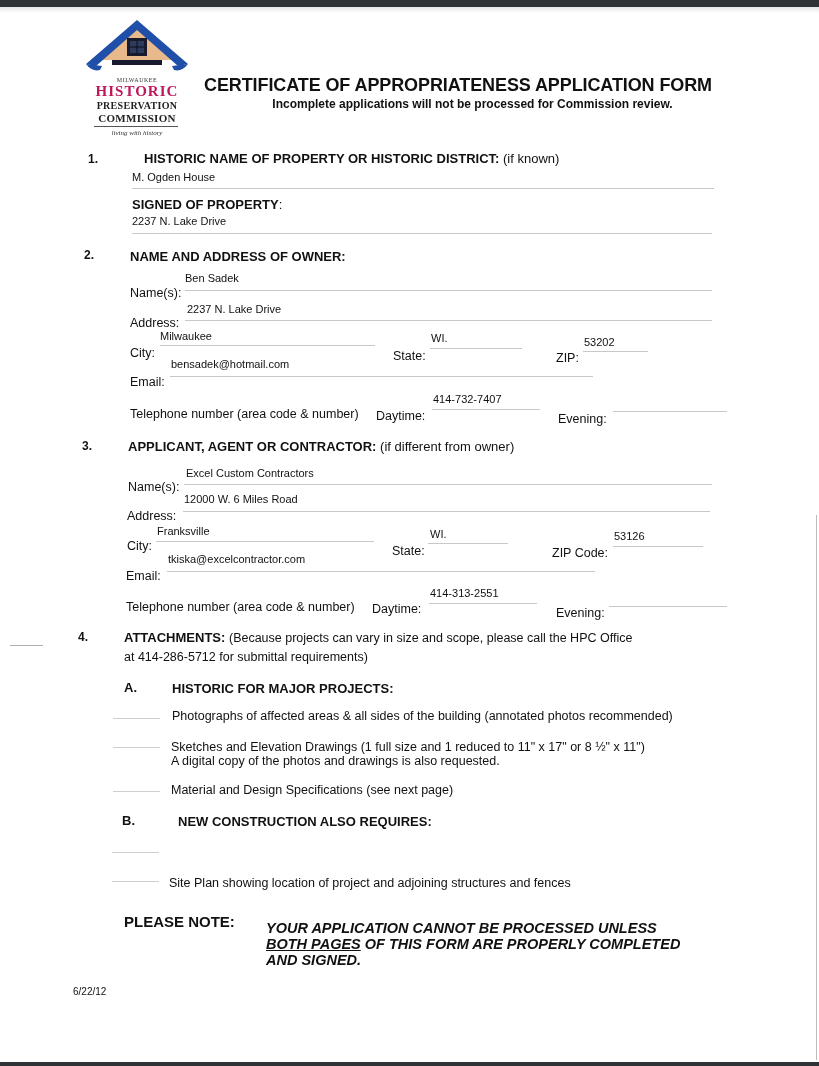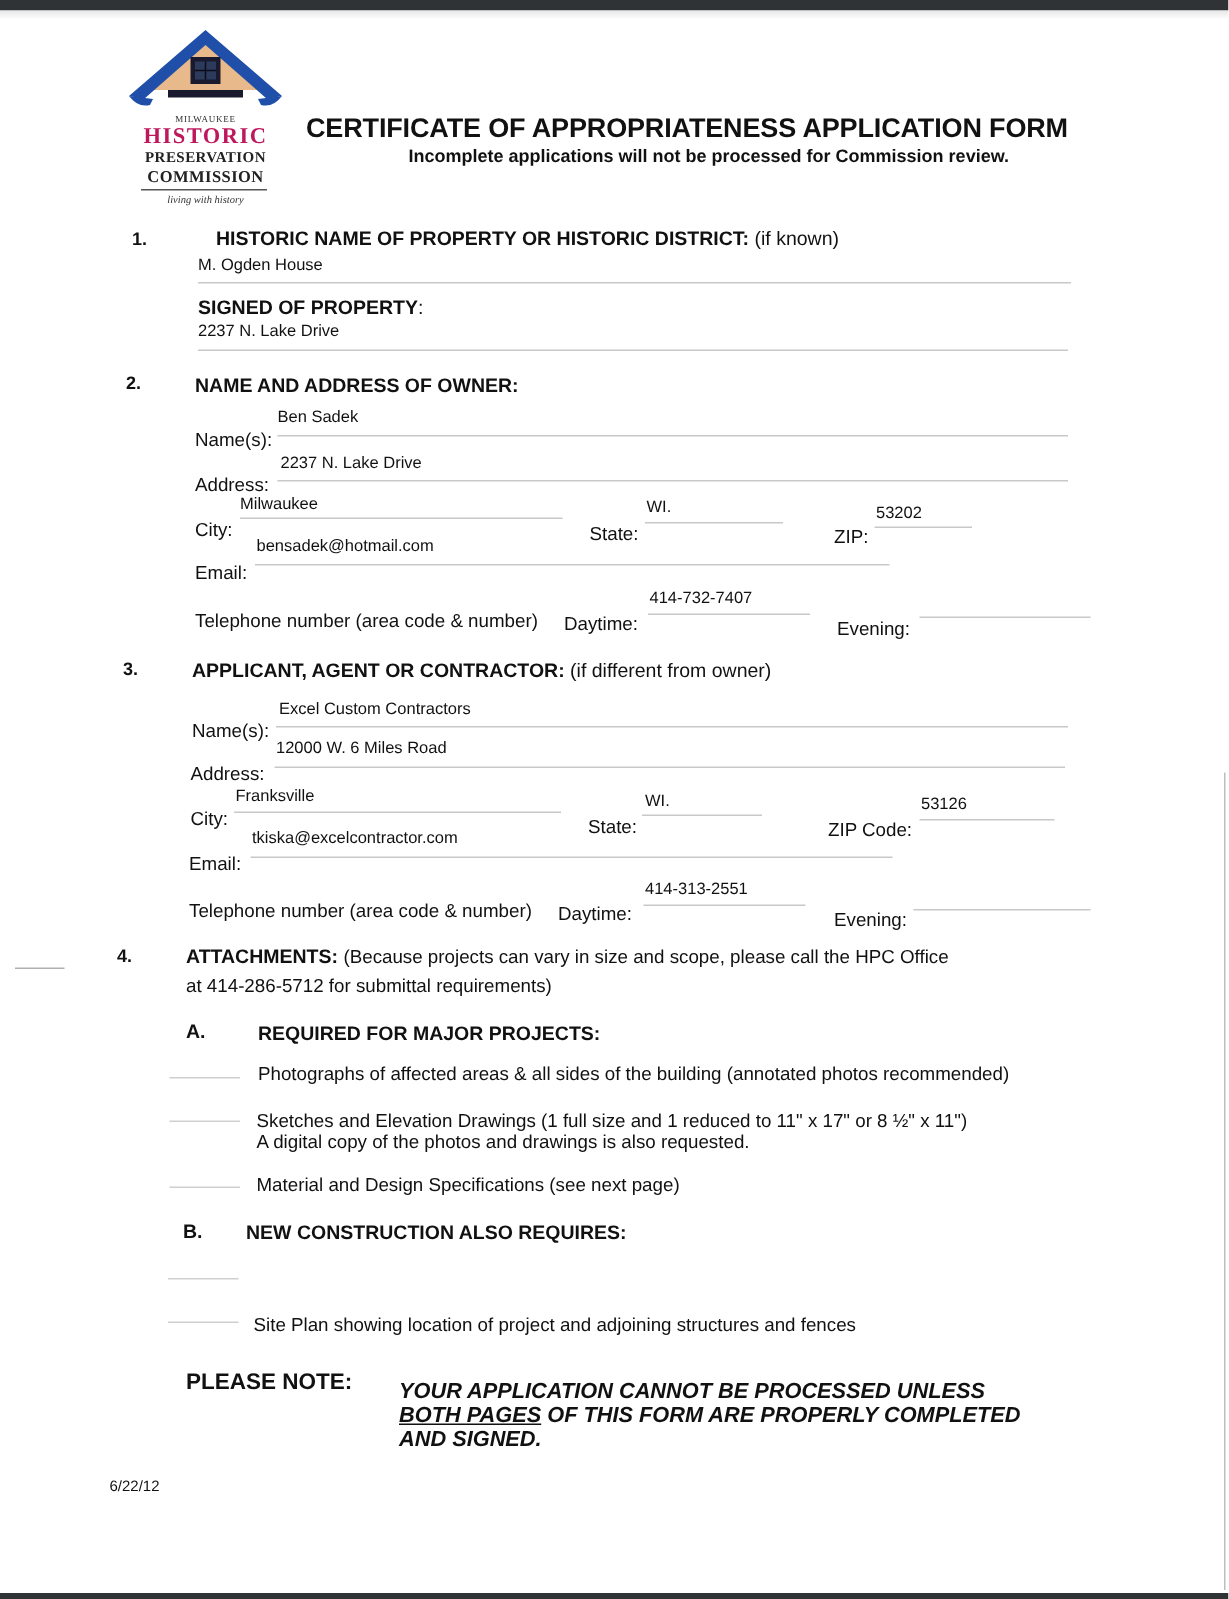--- a/index.html
+++ b/index.html
@@ -166,34 +166,34 @@
 
   <div class="dash" style="left:10px; top:645px; width:33px; background:#b0b0b0;"></div>
   <div class="abs num" style="left:78px; top:630px;">4.</div>
   <div class="abs head" style="left:124px; top:630px;">
     <span>ATTACHMENTS:</span>
     <span class="plain" style="font-size:12.5px;">(Because projects can vary in size and scope, please call the HPC Office</span>
   </div>
   <div class="abs body" style="left:124px; top:650px;">at 414-286-5712 for submittal requirements)</div>
 
   <div class="abs num" style="left:124px; top:680px; font-size:13px;">A.</div>
-  <div class="abs head" style="left:172px; top:681px;">REQUIRED FOR MAJOR PROJECTS:</div>
+  <div class="abs head" style="left:172px; top:681px;">HISTORIC FOR MAJOR PROJECTS:</div>
 
   <div class="dash" style="left:113px; top:718px; width:47px;"></div>
   <div class="abs body" style="left:172px; top:709px;">Photographs of affected areas &amp; all sides of the building (annotated photos recommended)</div>
 
   <div class="dash" style="left:113px; top:747px; width:47px;"></div>
   <div class="abs body" style="left:171px; top:740px;">Sketches and Elevation Drawings (1 full size and 1 reduced to 11" x 17" or 8 ½" x 11")</div>
   <div class="abs body" style="left:171px; top:754px;">A digital copy of the photos and drawings is also requested.</div>
 
   <div class="dash" style="left:113px; top:791px; width:47px;"></div>
   <div class="abs body" style="left:171px; top:783px;">Material and Design Specifications (see next page)</div>
 
   <div class="abs num" style="left:122px; top:813px; font-size:13px;">B.</div>
-  <div class="abs head" style="left:164px; top:814px;">NEW CONSTRUCTION ALSO REQUIRES:</div>
+  <div class="abs head" style="left:178px; top:814px;">NEW CONSTRUCTION ALSO REQUIRES:</div>
 
   <div class="dash" style="left:112px; top:852px; width:47px;"></div>
 
   <div class="dash" style="left:112px; top:881px; width:47px;"></div>
   <div class="abs body" style="left:169px; top:876px;">Site Plan showing location of project and adjoining structures and fences</div>
 
   <div class="abs note-label" style="left:124px; top:913px;">PLEASE NOTE:</div>
   <div class="abs note-text" style="left:266px; top:920px;">
     <div>YOUR APPLICATION CANNOT BE PROCESSED UNLESS</div>
     <div><span class="u">BOTH PAGES</span><span> OF THIS FORM ARE PROPERLY COMPLETED</span></div>

